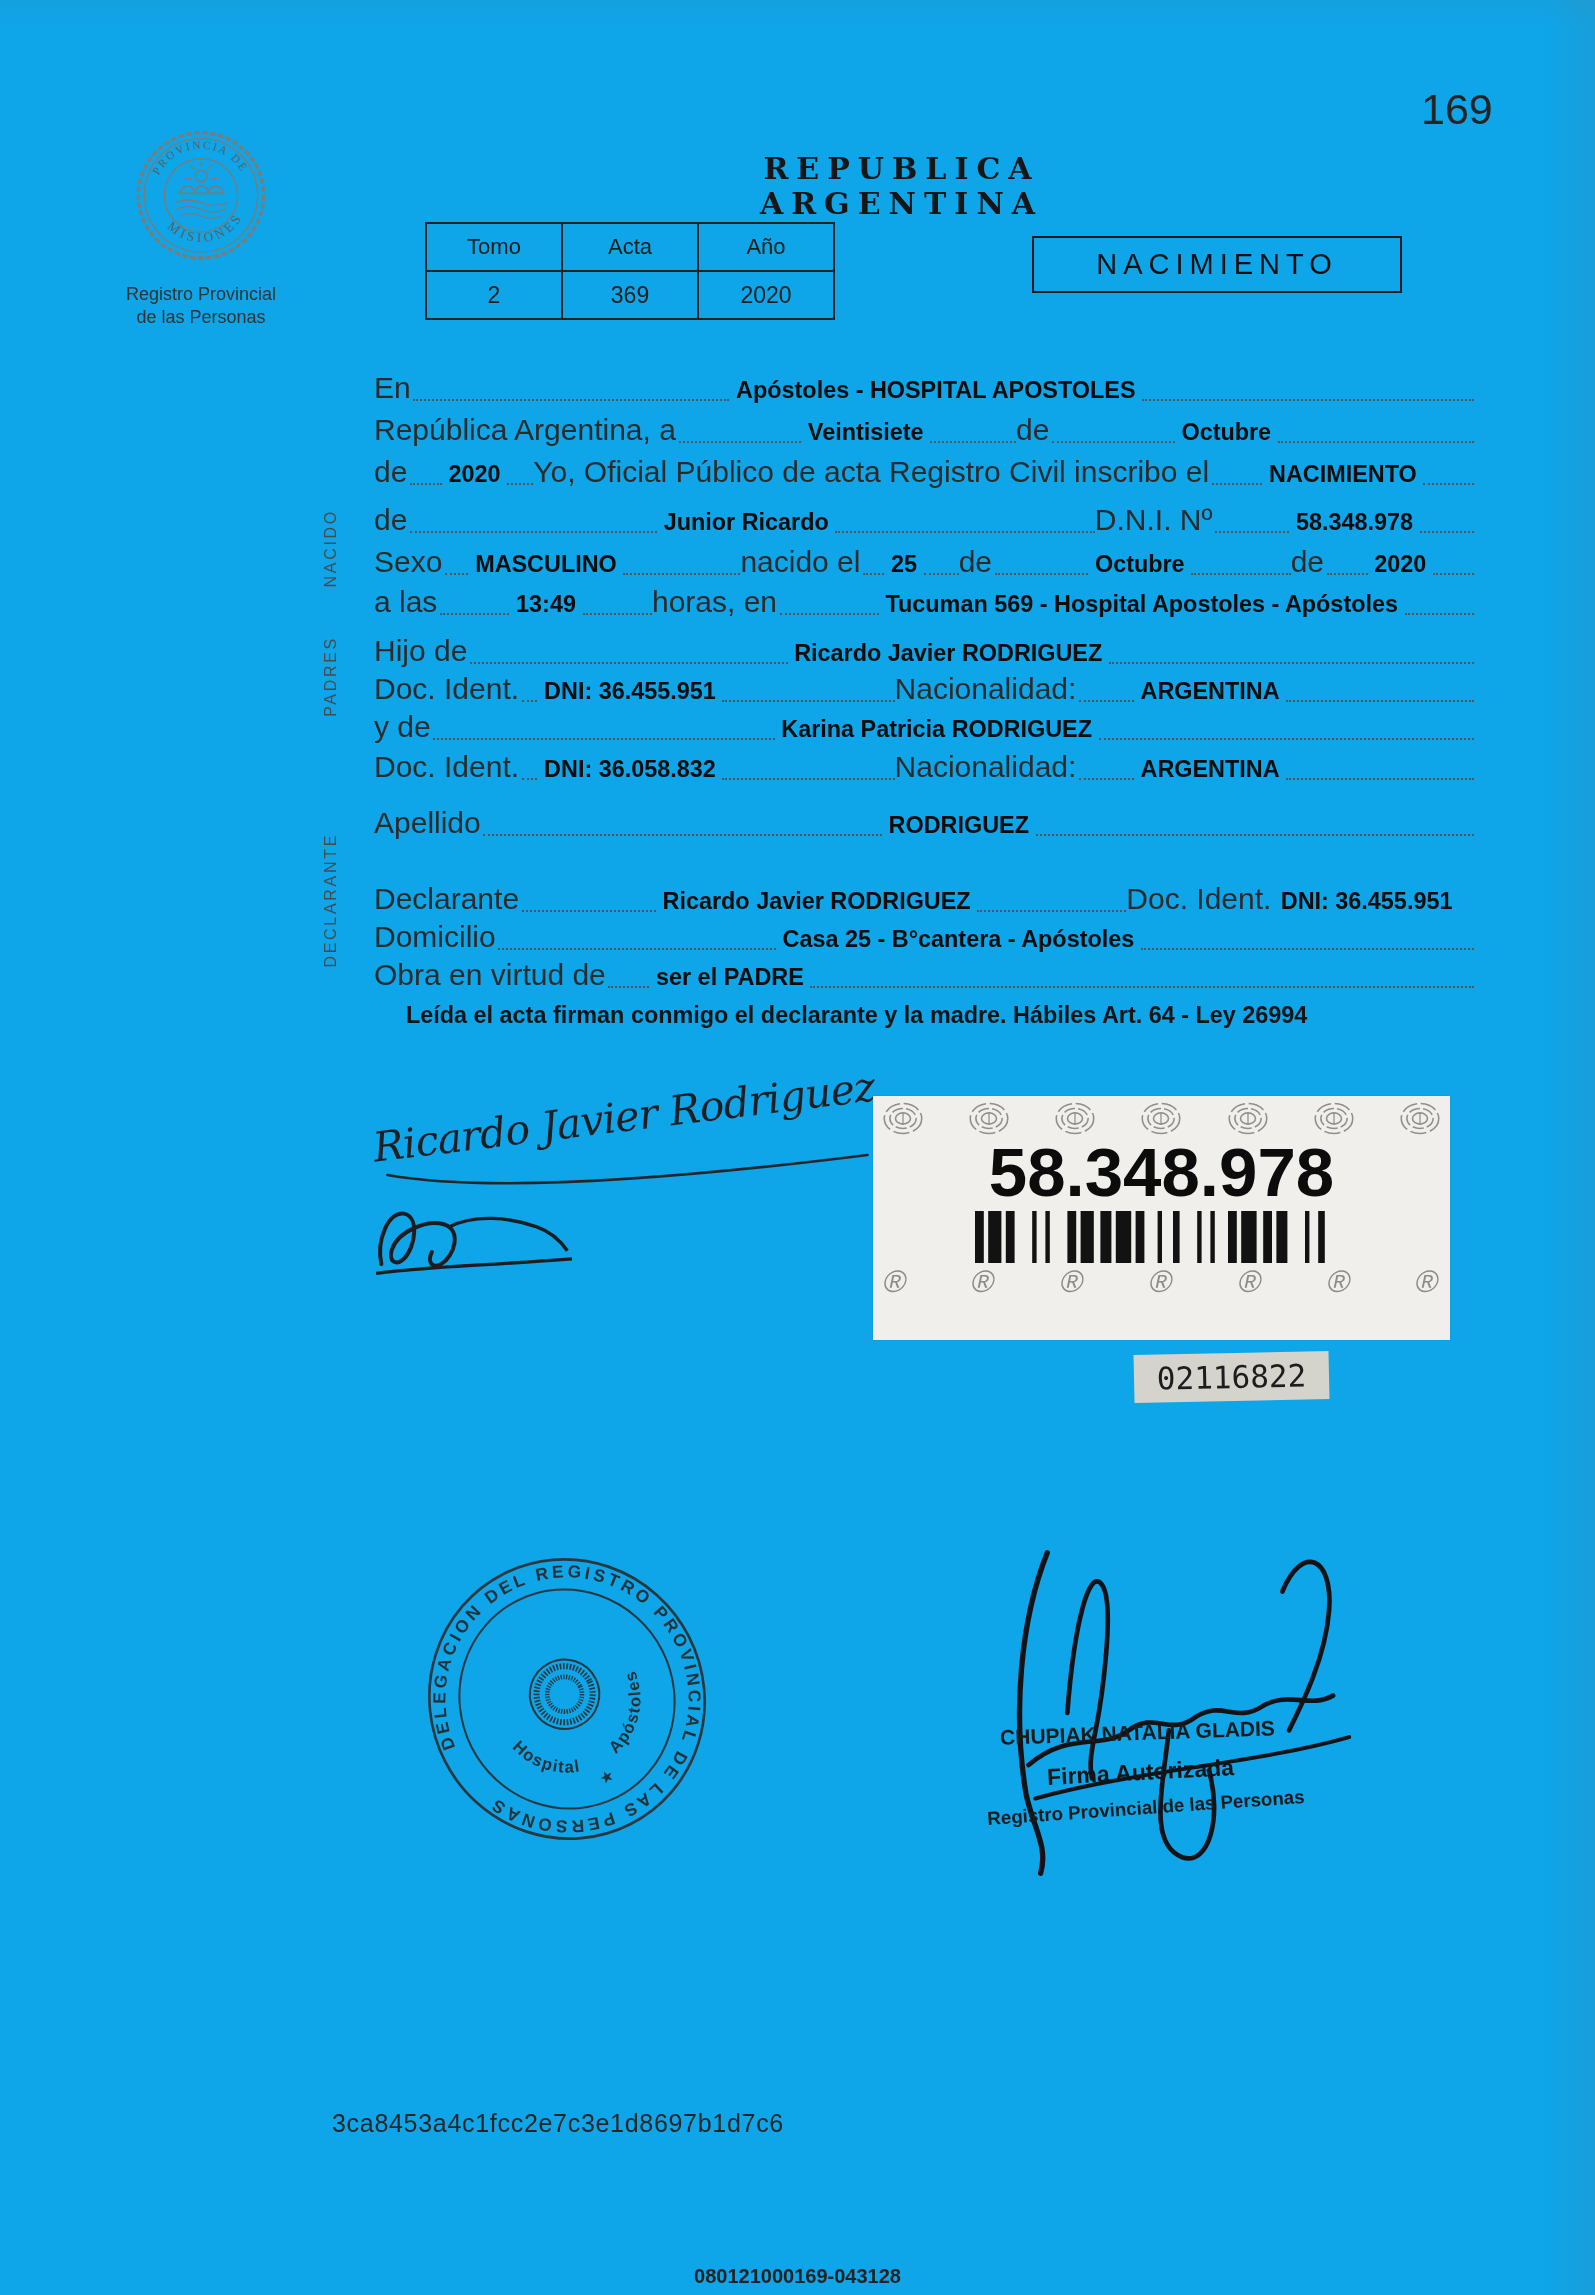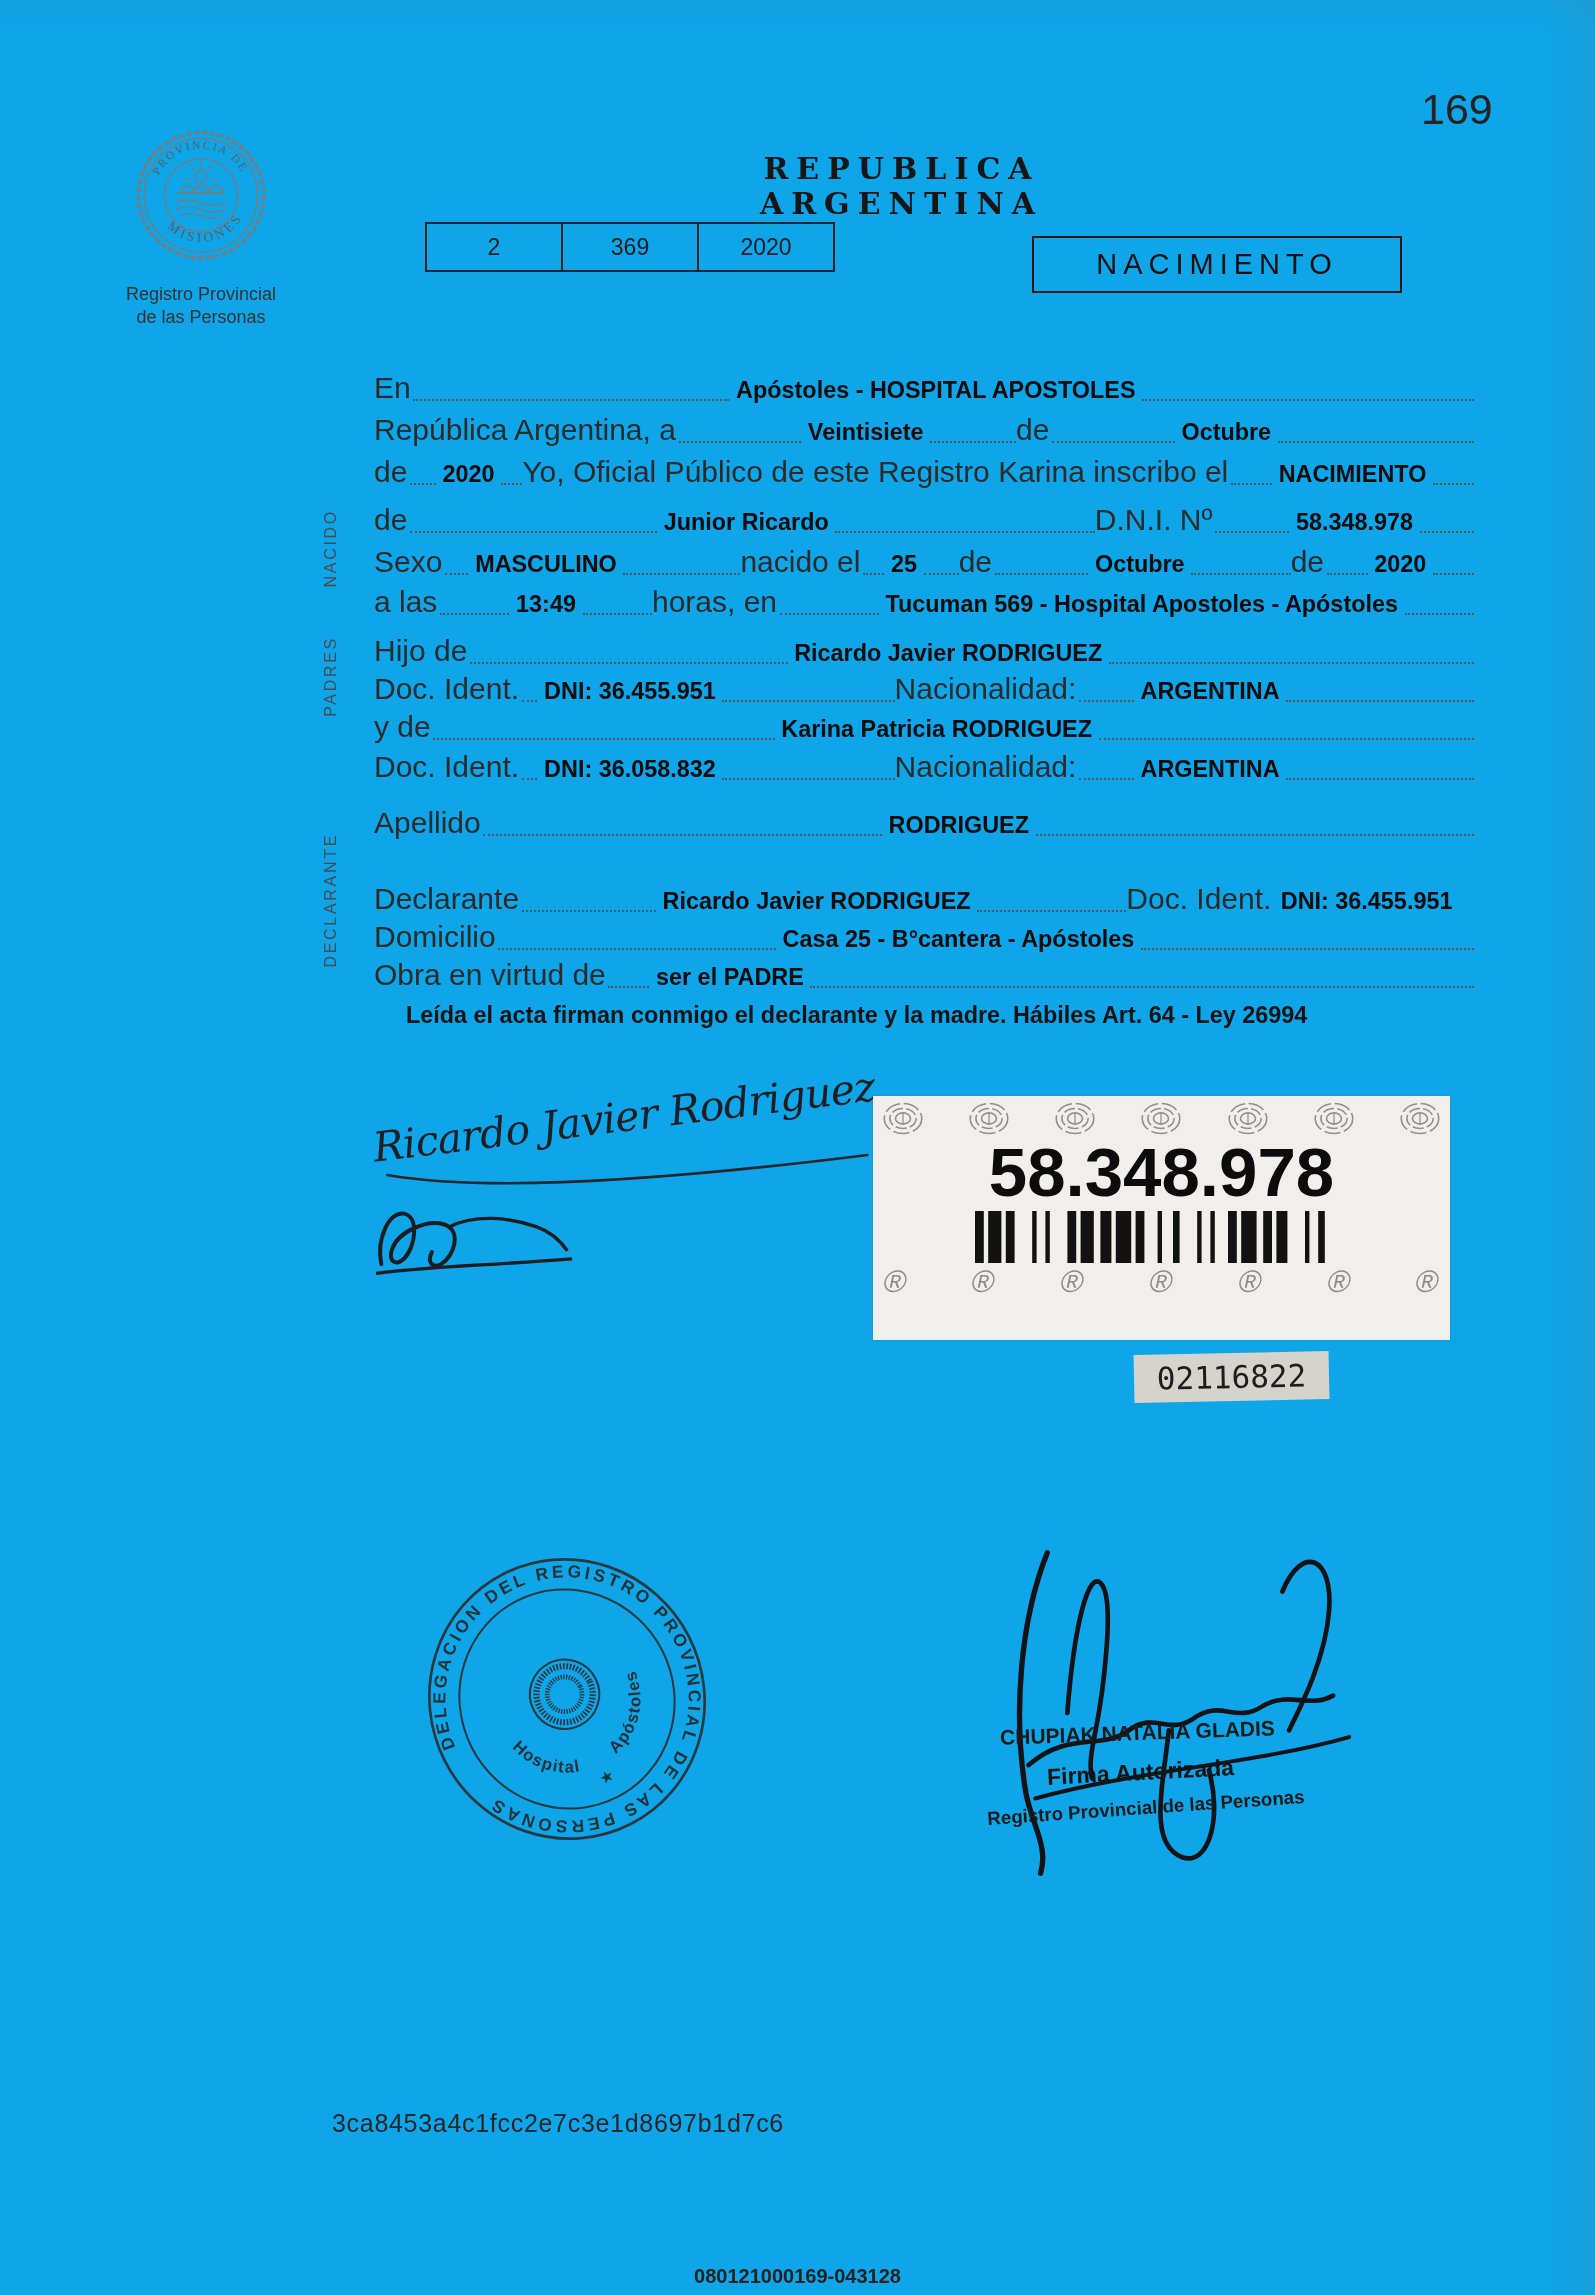--- a/index.html
+++ b/index.html
@@ -101,20 +101,25 @@
   </svg>
   <div class="seal-caption">
     <div>Registro Provincial</div>
     <div>de las Personas</div>
   </div>
 
   <div class="doc-title">REPUBLICA ARGENTINA</div>
 
   <table class="rtable">
     <tbody>
+        <tr>
+      <td>Tomo</td>
+      <td>Acta</td>
+      <td>Año</td>
+    </tr>
     <tr>
       <td class="val">2</td>
       <td class="val">369</td>
       <td class="val">2020</td>
     </tr>
   </tbody>
     </table>
 
   <div class="typebox">NACIMIENTO</div>
 
@@ -138,21 +143,21 @@
     <span class="dots" style="flex:0.5"></span>
     <span class="fv">Octubre</span>
     <span class="dots" style="flex:0.8"></span>
   </div>
 
   <div class="fline" style="top:459px">
     <span class="fl">de</span>
     <span class="dots" style="flex:0.22"></span>
     <span class="fv">2020</span>
     <span class="dots" style="flex:0.18"></span>
-    <span class="fl">Yo, Oficial Público de este Registro Karina inscribo el</span>
+    <span class="fl">Yo, Oficial Público de acta Registro Civil inscribo el</span>
     <span class="dots" style="flex:0.35"></span>
     <span class="fv">NACIMIENTO</span>
     <span class="dots" style="flex:0.35"></span>
   </div>
 
   <div class="fline" style="top:507px">
     <span class="fl">de</span>
     <span class="dots" style="flex:1"></span>
     <span class="fv">Junior Ricardo</span>
     <span class="dots" style="flex:1.05"></span>

